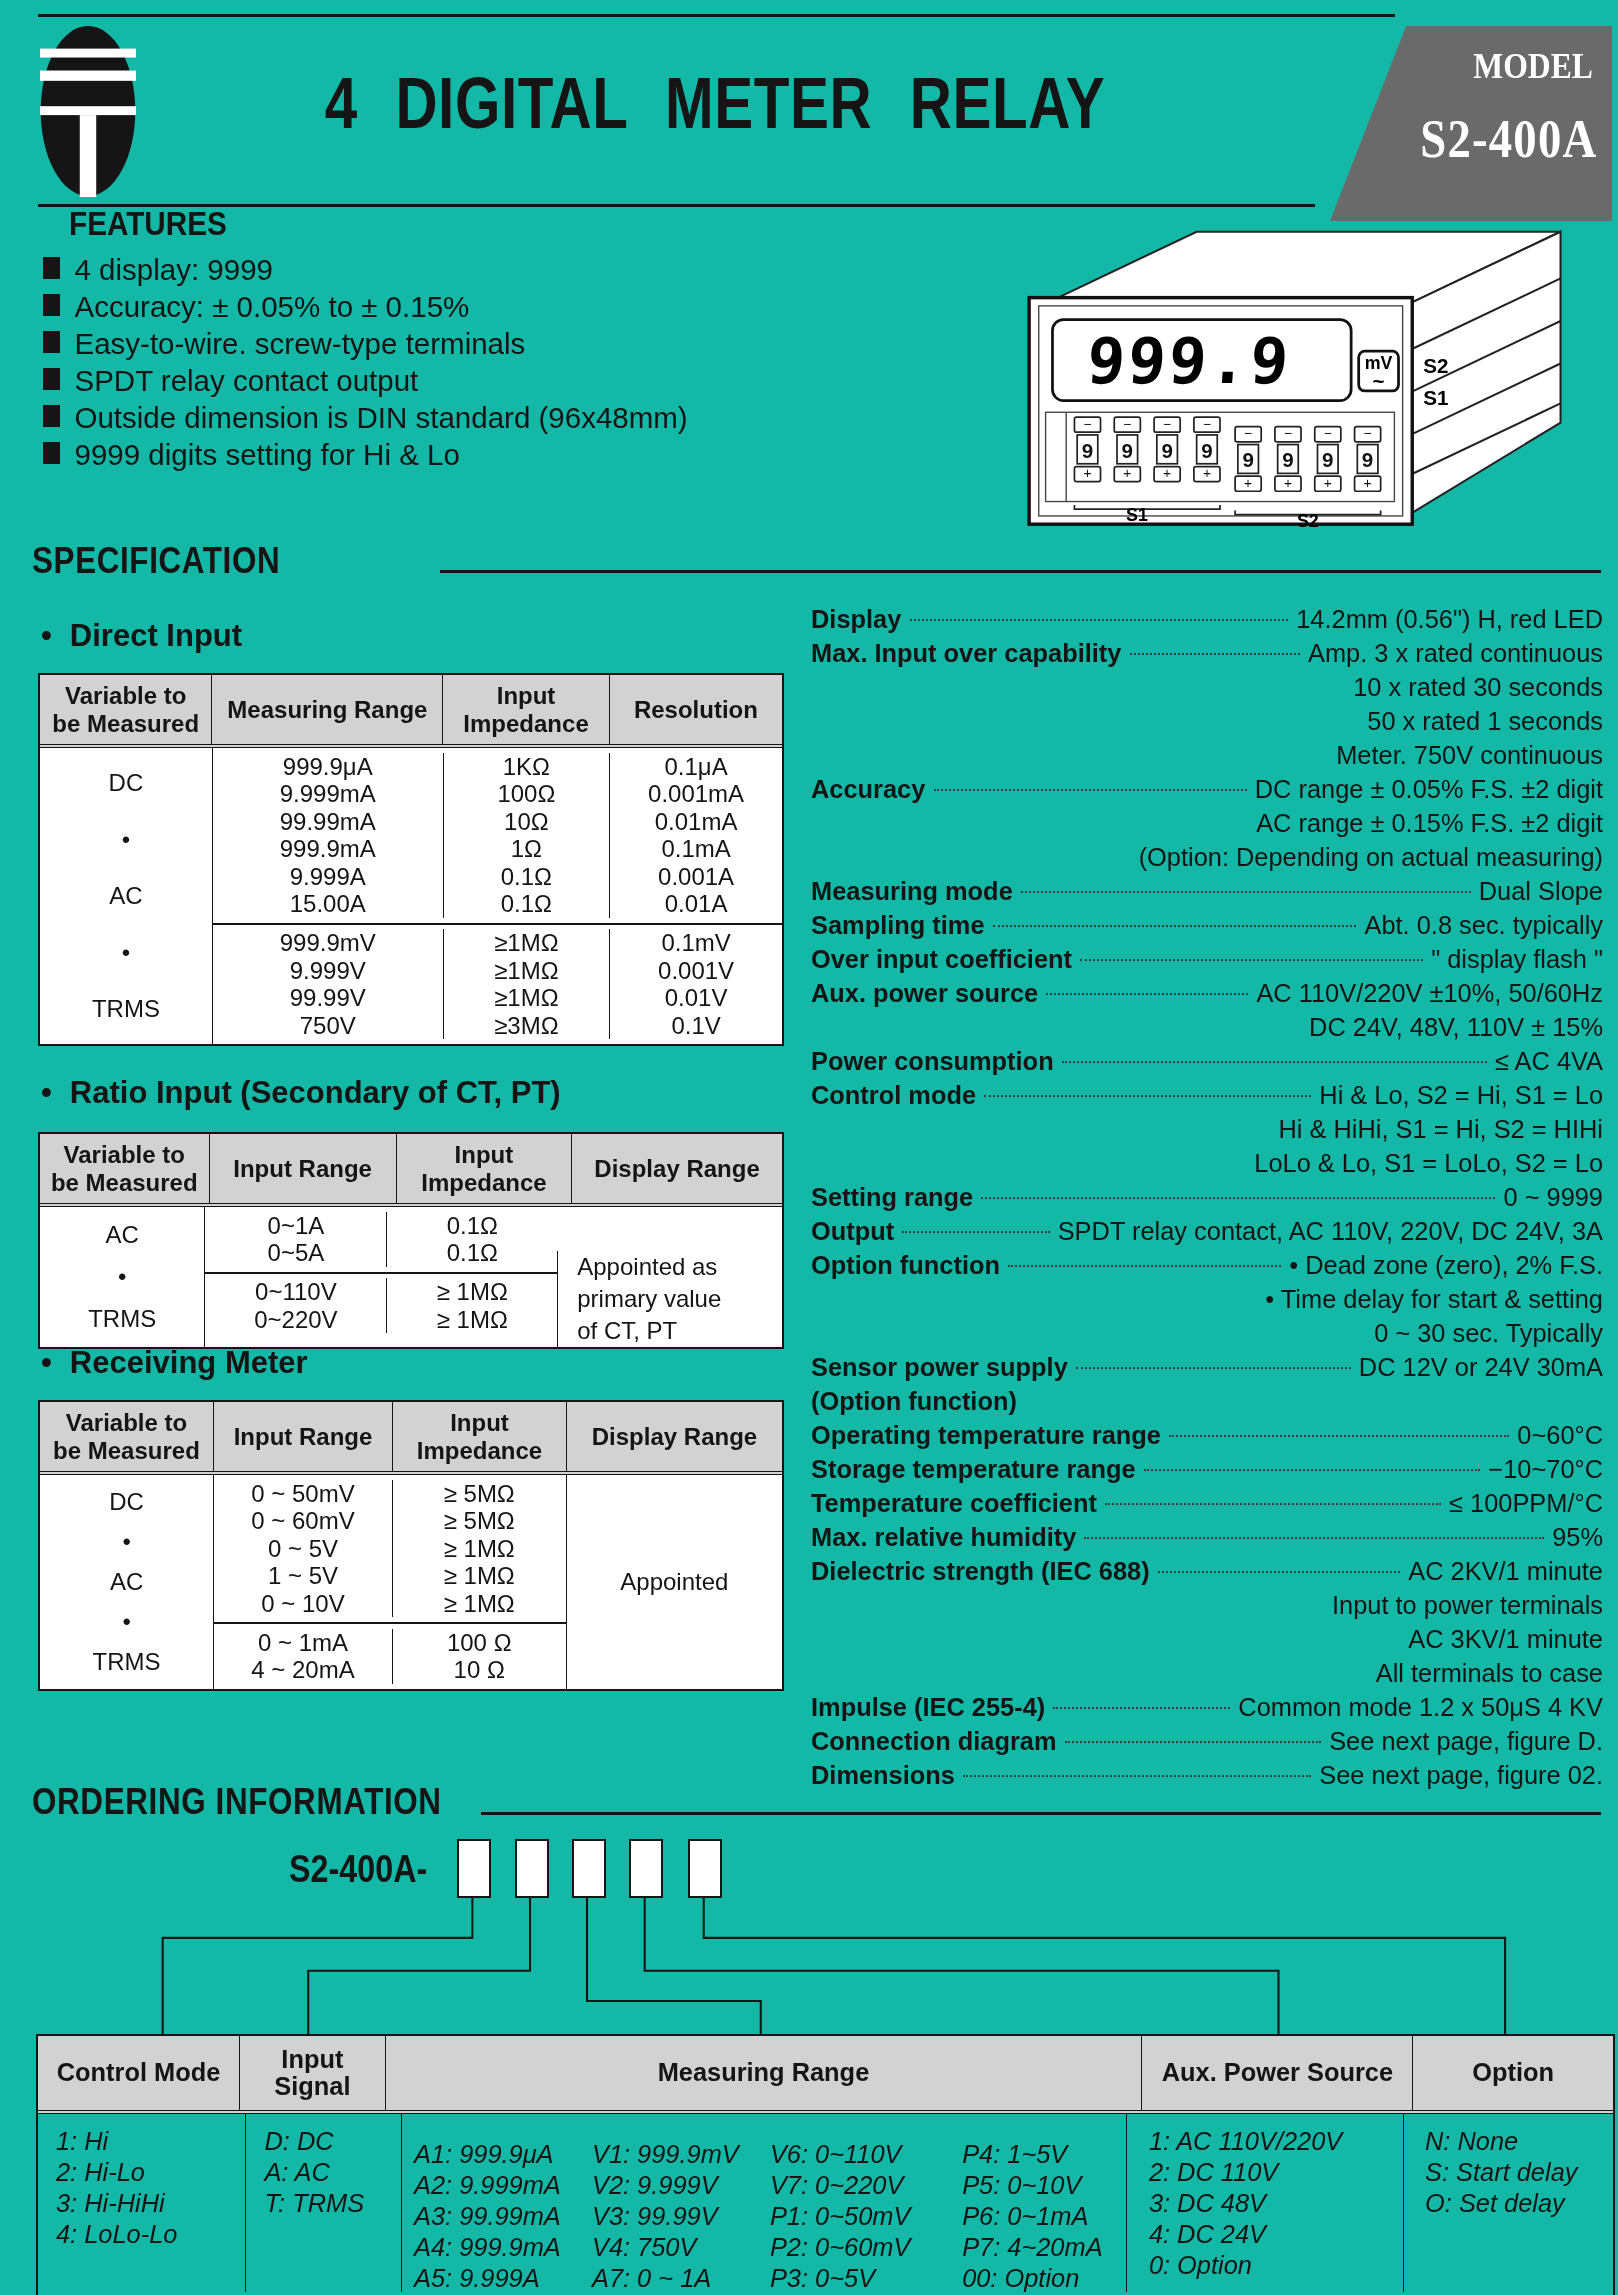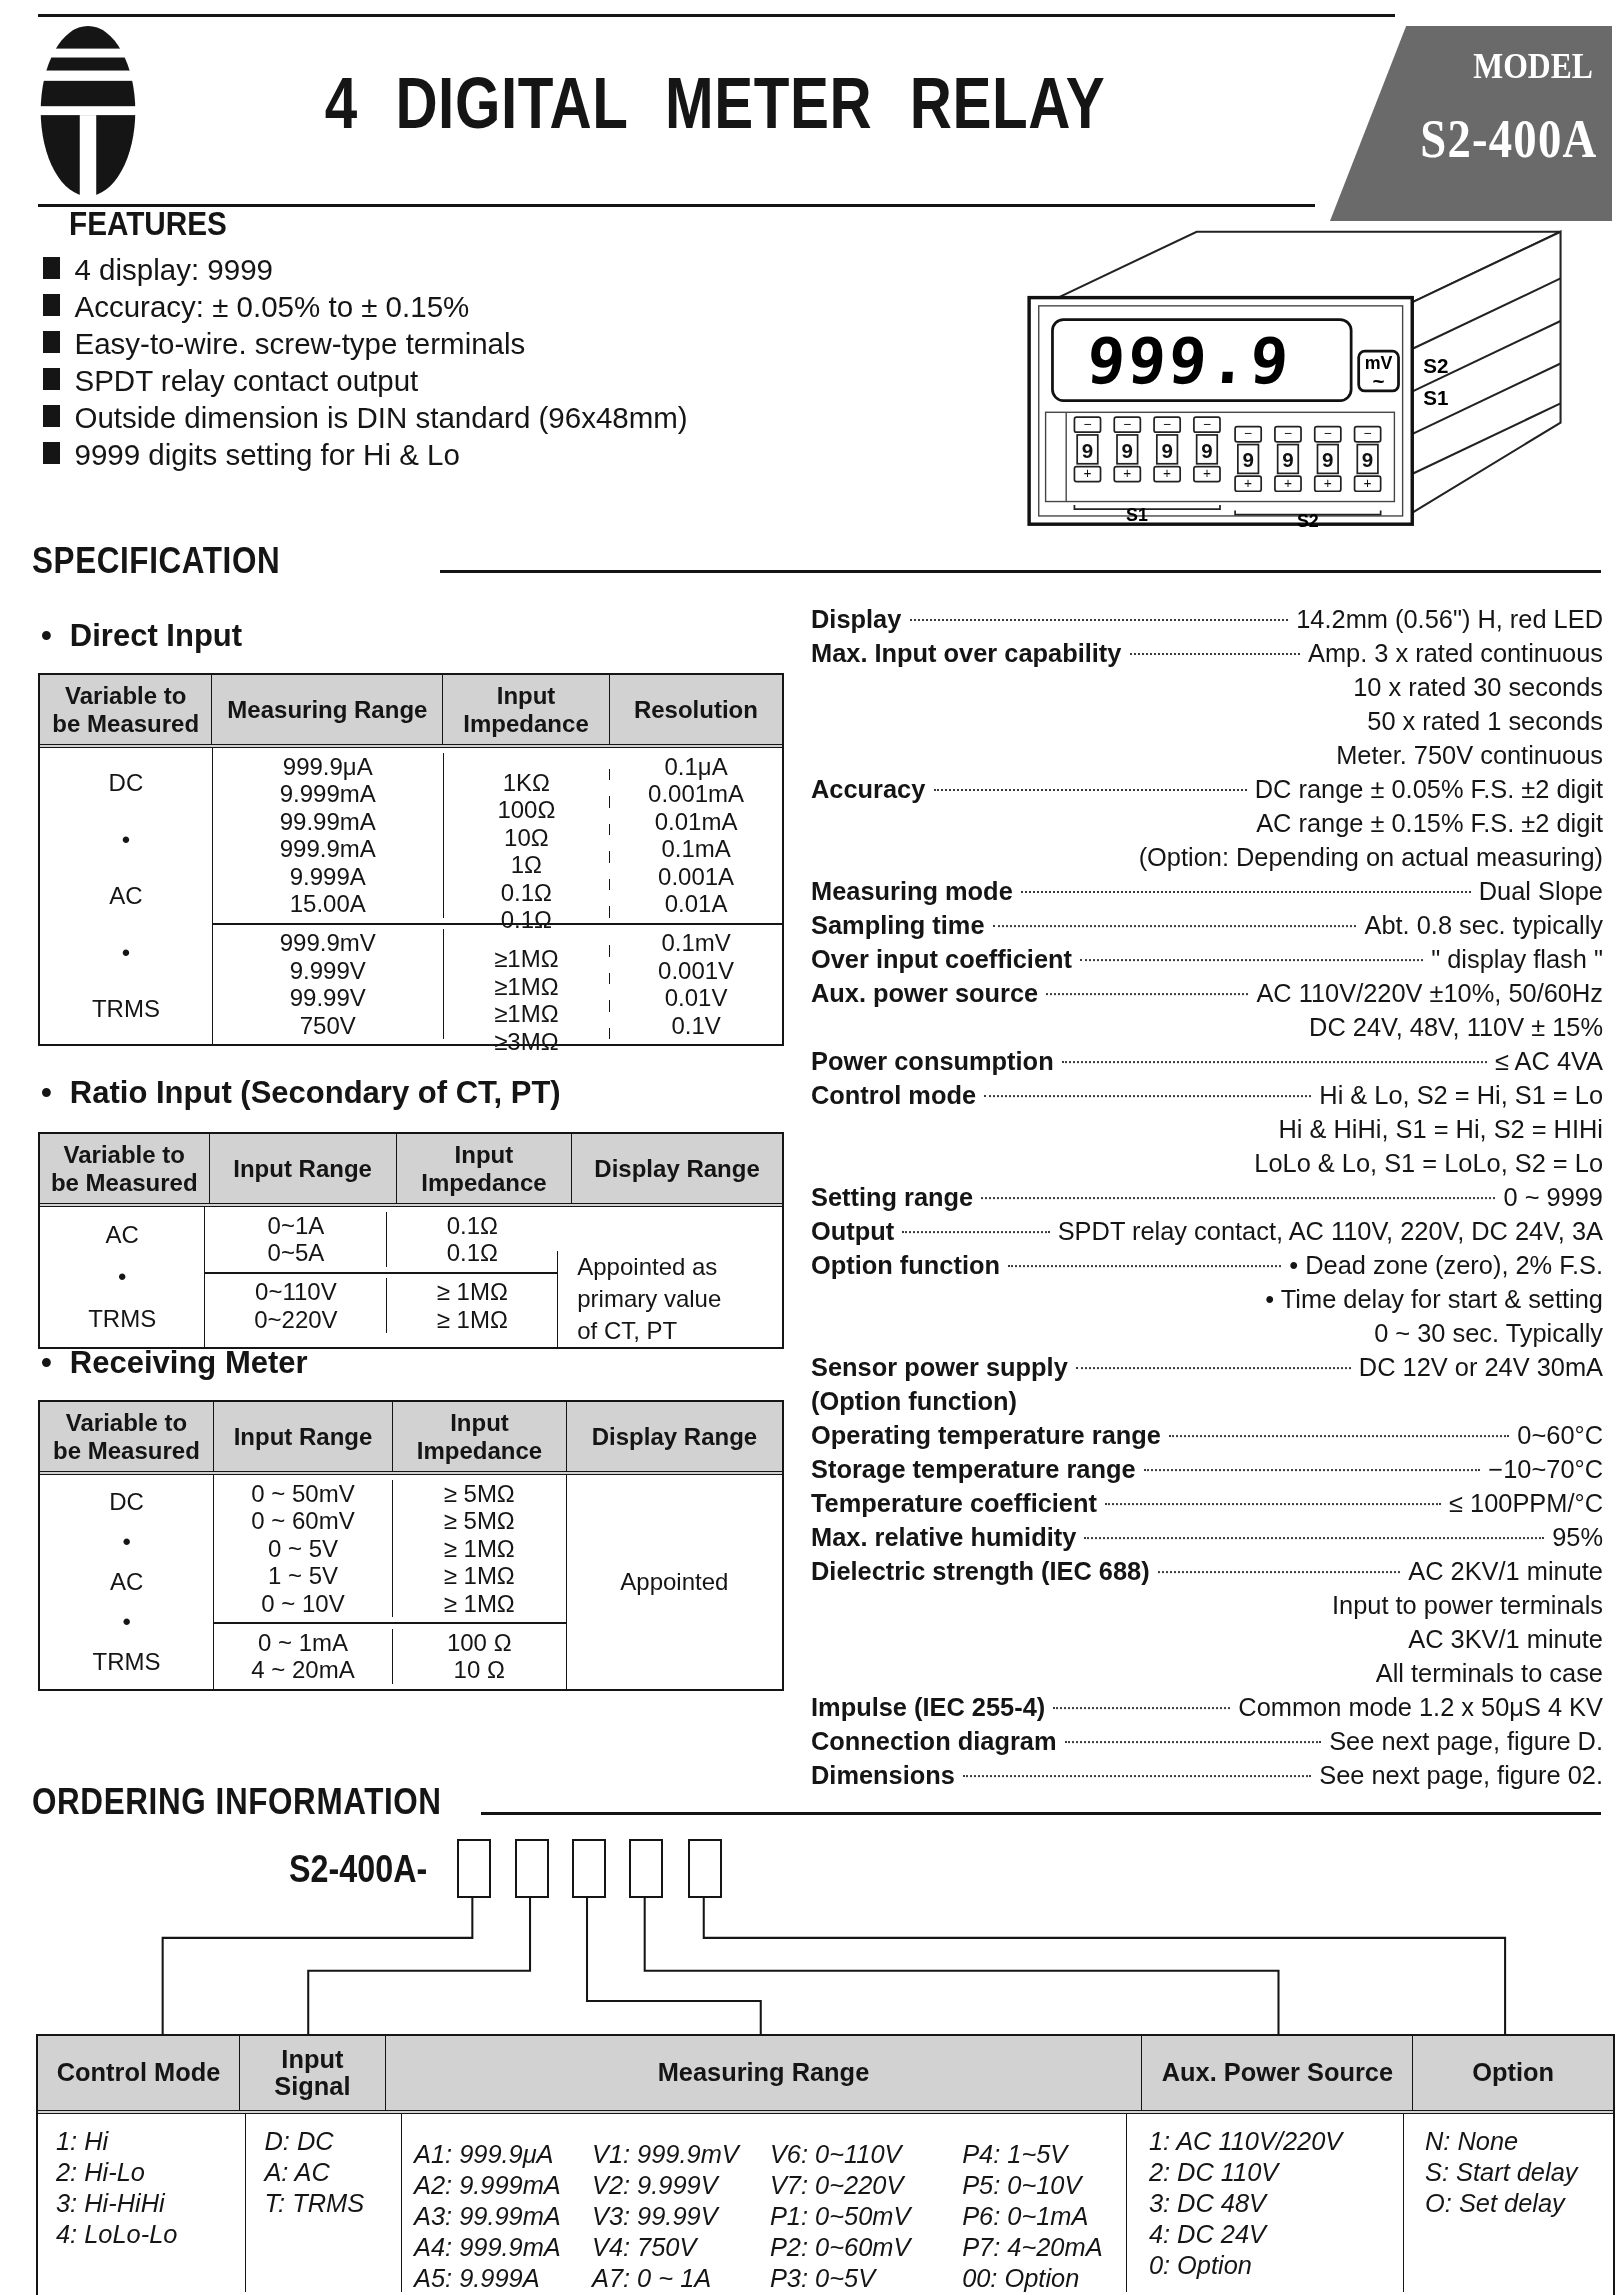--- a/index.html
+++ b/index.html
@@ -1,16 +1,16 @@
 <!DOCTYPE html>
 <html style="font-size:11px"><head>
 <meta charset="utf-8">
 <style>
   html,body{margin:0;padding:0;background:#e8e8e8;}
-  .page{position:relative;width:1619px;height:2295px;background:#ffffff;color:#151515;
+  .page{position:relative;width:1619px;height:2295px;background:#14b8a6;color:#151515;
         font-family:"Liberation Sans", sans-serif;overflow:hidden;}
   .abs{position:absolute;}
   .rule{background:#151515;}
   
   .title{left:179px;top:66px;width:1072px;text-align:center;font-size:73px;font-weight:bold;
          transform:scaleX(.80);letter-spacing:0.7px;word-spacing:26px;white-space:nowrap;line-height:1.0;}
   .modelbox{left:1330px;top:26px;width:282px;height:195px;background:#6a6a6a;
             clip-path:polygon(27% 0,100% 0,100% 100%,0 100%);color:#fff;font-family:Liberation Serif, serif;}
   .modelbox .ml{position:absolute;right:19px;top:19px;font-size:36px;font-weight:bold;transform:scaleX(.88);transform-origin:right;}
   .modelbox .mv{position:absolute;right:15px;top:81px;font-size:55px;font-weight:bold;transform:scaleX(.85);transform-origin:right;letter-spacing:1.4px;}
@@ -32,21 +32,21 @@
   .tbody{display:flex;}
   .vcol{display:flex;flex-direction:column;justify-content:space-around;align-items:center;
         border-right:1.4px solid #151515;padding:6.9px 0;}
   .blk{padding:4.8px 0;}
   .trow{display:flex;height:27.5px;line-height:27.5px;text-align:center;}
   .cc{display:block;}
   .divline{border-top:2.1px solid #151515;}
   .dt .h1,.dt .v{width:23.2%;} .dt .h2{width:31.1%;} .dt .h3{width:22.4%;} .dt .h4{width:23.3%;}
   .dt .mid{width:76.8%;}
   .dt .ca{width:40.5%;border-right:1.4px solid #151515;}
-  .dt .cb{width:29.2%;border-right:1.4px solid #151515;margin-top:16px;}
+  .dt .cb{width:29.2%;border-right:1.4px solid #151515;}
   .dt .cd{width:30.3%;}
   .rt .h1,.rt .v{width:22.8%;} .rt .h2{width:25.2%;} .rt .h3{width:23.6%;} .rt .h4{width:28.4%;}
   .rt .mid{width:48.8%;}
   .rt .ca{width:51.6%;border-right:1.4px solid #151515;}
   .rt .cb{width:48.4%;}
   .rt .dcol{width:28.4%;border-left:1.4px solid #151515;display:flex;flex-direction:column;justify-content:center;padding-left:19px;line-height:32px;margin-top:44px;}
   .rv .h1,.rv .v{width:23.4%;} .rv .h2{width:24.1%;} .rv .h3{width:23.4%;} .rv .h4{width:29.1%;}
   .rv .mid{width:47.5%;}
   .rv .ca{width:50.7%;border-right:1.4px solid #151515;}
   .rv .cb{width:49.3%;}

